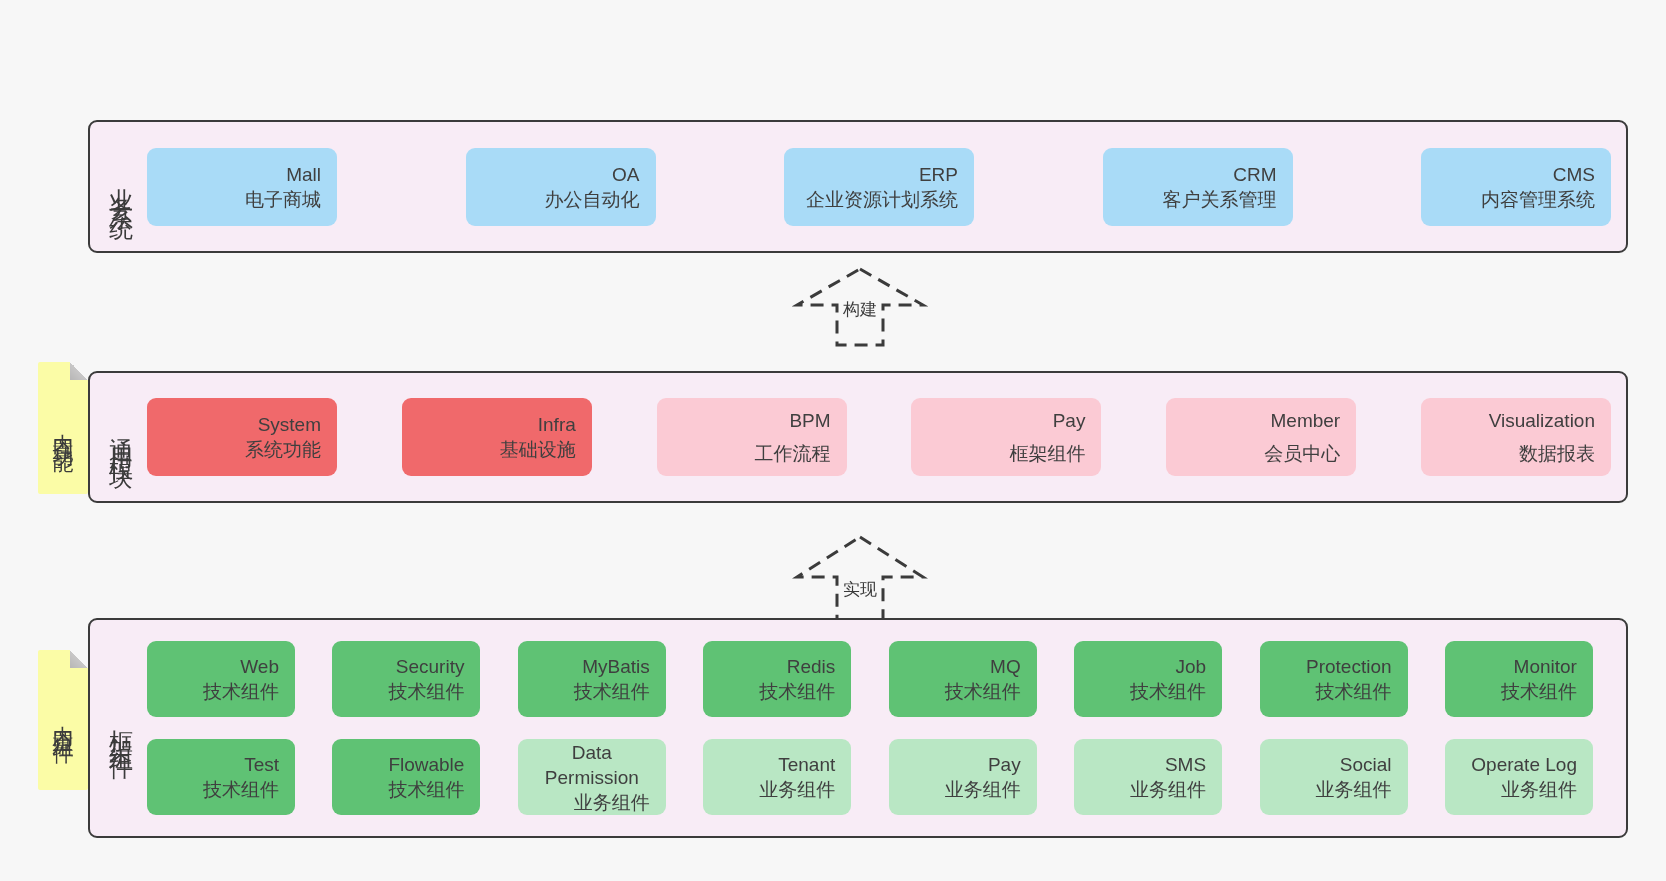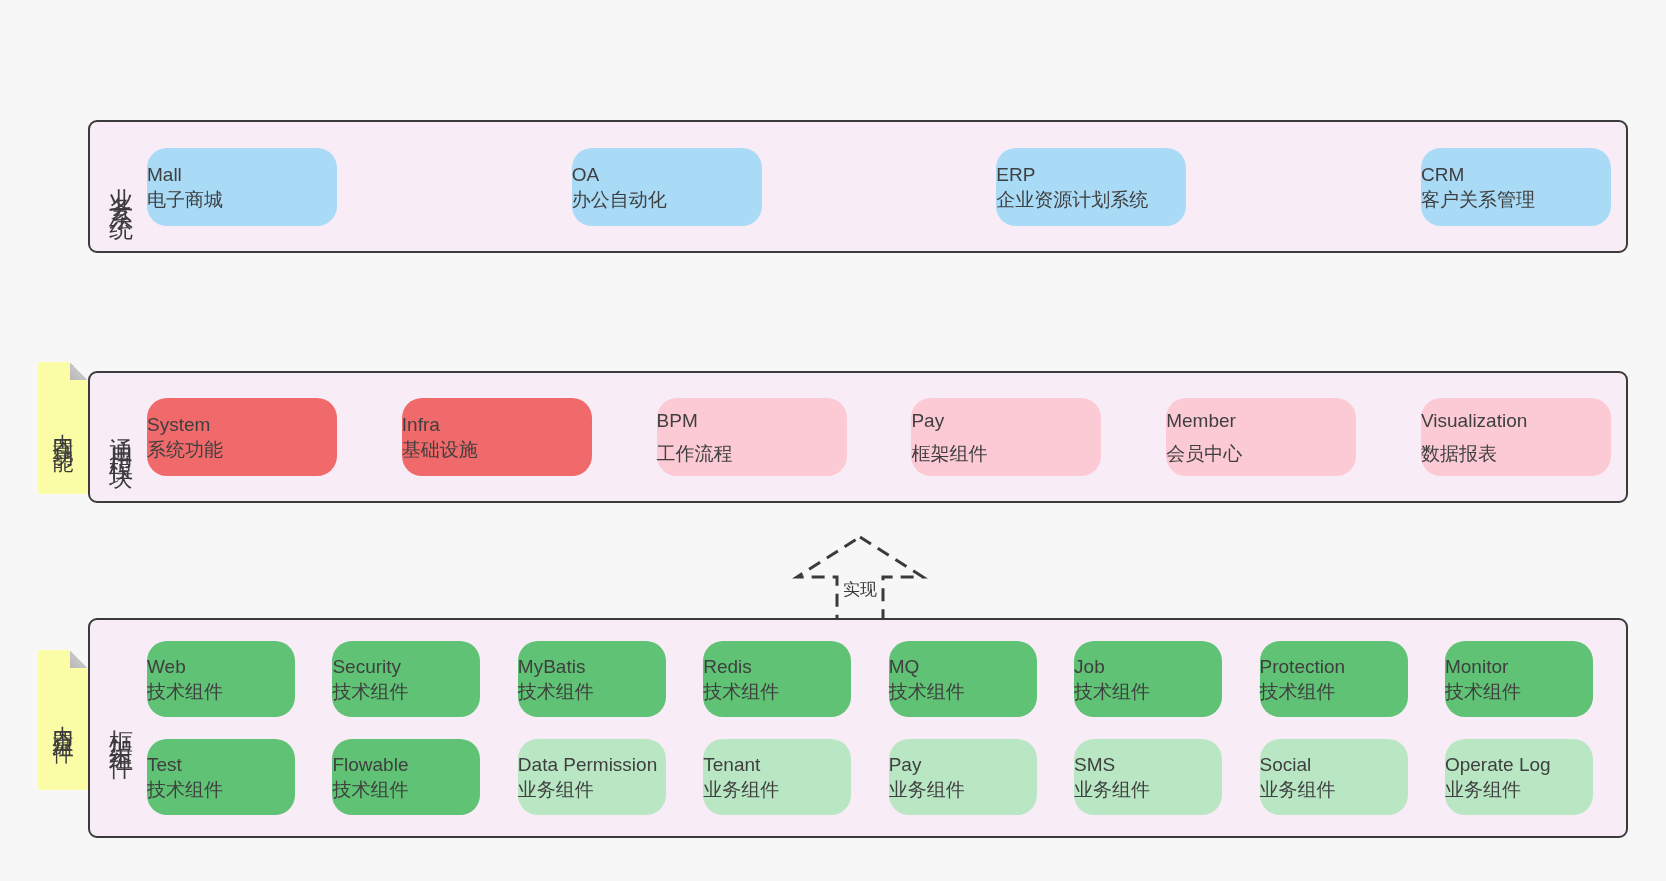--- a/index.html
+++ b/index.html
@@ -46,26 +46,26 @@
   }
   .rows {
     position:absolute;
     left:57px; right:33px; top:21px; bottom:21px;
     display:flex; flex-direction:column; justify-content:space-between;
   }
   .rows .subrow { display:flex; justify-content:space-between;gap:19px; }
 
   .box {
     box-sizing:border-box;
-    border-radius:20px;
+    border-radius:9px;
     display:flex; flex-direction:column;
-    align-items:flex-start; justify-content:center;
+    align-items:flex-end; justify-content:center;
     text-align:center;
     font-size:19px; line-height:25px;
-    padding:4px 0;
+    padding:4px 16px;
   }
   .wide  { width:190px; height:78px; }
   .small { width:148px; height:76px; }
 
   .blue        { background:#a9dbf7; }
   .red         { background:#f0696b; }
   .pink        { background:#fbcad4;gap:8px; }
   .green       { background:#5fc274; }
   .green-light { background:#b9e7c4; }
 
@@ -137,23 +137,33 @@
         <span class="s">办公自动化</span>
       </div>
       <div class="box wide blue">
         <span class="t">ERP</span>
         <span class="s">企业资源计划系统</span>
       </div>
       <div class="box wide blue">
         <span class="t">CRM</span>
         <span class="s">客户关系管理</span>
       </div>
+      <div class="box wide blue">
+        <span class="t">CMS</span>
+        <span class="s">内容管理系统</span>
+      </div>
     </div>
   </div>
 
+  <div class="arrow" id="arrow-build">
+    <svg viewBox="0 0 136 82" preserveAspectRatio="none">
+      <path d="M 68 3 L 131 39 L 91 39 L 91 79 L 45 79 L 45 39 L 5 39 Z" fill="none" stroke="#3b3b3b" stroke-width="3" stroke-dasharray="13 8"></path>
+    </svg>
+    <span class="arrow-label">构建</span>
+  </div>
 
   <div class="sticky" id="sticky-modules">
     <span class="fold"></span>
     <span class="sticky-label">内置功能</span>
   </div>
   <div class="layer" id="layer-modules">
     <div class="layer-label">通用模块</div>
     <div class="row">
       <div class="box wide red">
         <span class="t">System</span>

